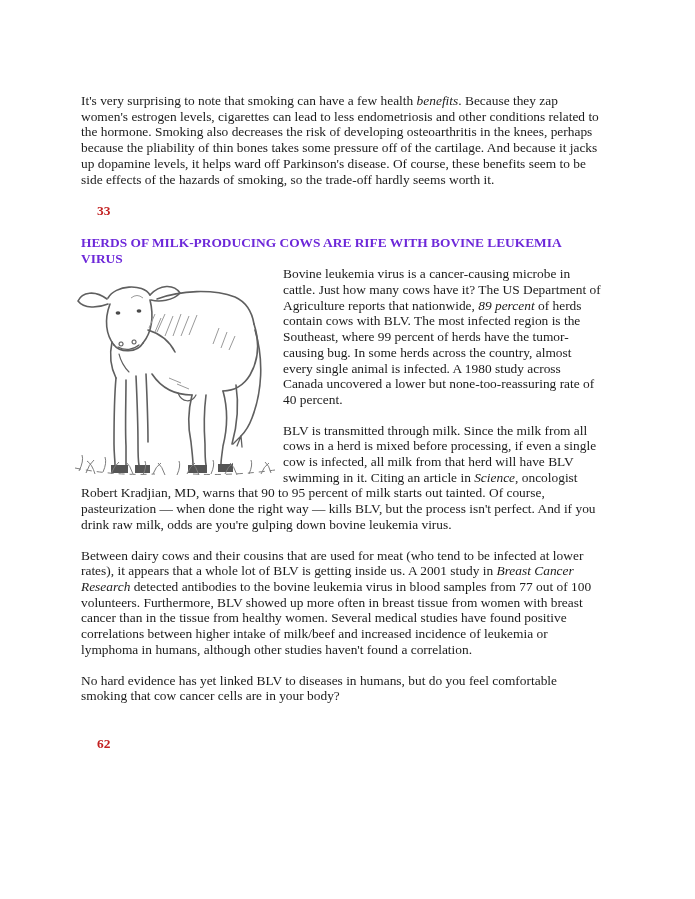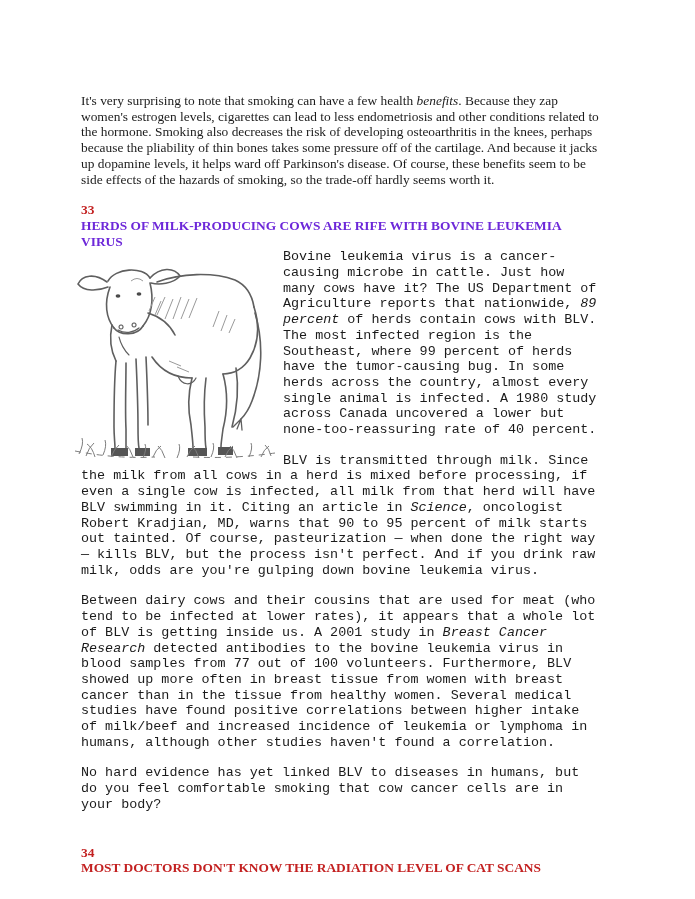--- a/index.html
+++ b/index.html
@@ -18,37 +18,36 @@
     font-size: 13.4px;
     line-height: 15.7px;
     color: #1b1b1b;
     overflow: hidden;
   }
   p.body-text {
     margin: 0 0 15px 0;
   }
   .topic-number {
     font-weight: bold;
-    margin: 0;
+    margin: 16px;
   }
   h2.topic-heading {
     font-size: 13.4px;
     line-height: 15.7px;
     font-weight: bold;
     margin: 0;
   }
   .topic {
     margin: 0;
   }
   .topic-gap {
     margin-top: 17px;
   }
   .topic-body {
     margin: 0;
-    font-family: Liberation Mono, monospace;
   }
   .topic-body::after {
     content: "";
     display: block;
     clear: both;
   }
   figure.cow-figure {
     float: left;
     width: 206px;
     height: 212px;
@@ -126,17 +125,16 @@
 
       <p class="body-text">BLV is transmitted through milk. Since the milk from all cows in a herd is mixed before processing, if even a single cow is infected, all milk from that herd will have BLV swimming in it. Citing an article in <i>Science</i>, oncologist Robert Kradjian, MD, warns that 90 to 95 percent of milk starts out tainted. Of course, pasteurization — when done the right way — kills BLV, but the process isn't perfect. And if you drink raw milk, odds are you're gulping down bovine leukemia virus.</p>
 
       <p class="body-text">Between dairy cows and their cousins that are used for meat (who tend to be infected at lower rates), it appears that a whole lot of BLV is getting inside us. A 2001 study in <i>Breast Cancer Research</i> detected antibodies to the bovine leukemia virus in blood samples from 77 out of 100 volunteers. Furthermore, BLV showed up more often in breast tissue from women with breast cancer than in the tissue from healthy women. Several medical studies have found positive correlations between higher intake of milk/beef and increased incidence of leukemia or lymphoma in humans, although other studies haven't found a correlation.</p>
 
       <p class="body-text">No hard evidence has yet linked BLV to diseases in humans, but do you feel comfortable smoking that cow cancer cells are in your body?</p>
     </div>
   </section>
 
   <section class="topic topic-gap">
-    <div class="topic-number" style="color: rgb(195, 33, 33);">34</div>
-    <h2 class="topic-heading" style="color: rgb(195, 33, 33);">MOST DOCTORS DON'T KNOW THE RADIATION LEVEL OF CAT SCANS</h2>
+    <div class="topic-number" style="color: rgb(195, 33, 33);">62</div>
   </section>
 
 </div>
 
 </body></html>

